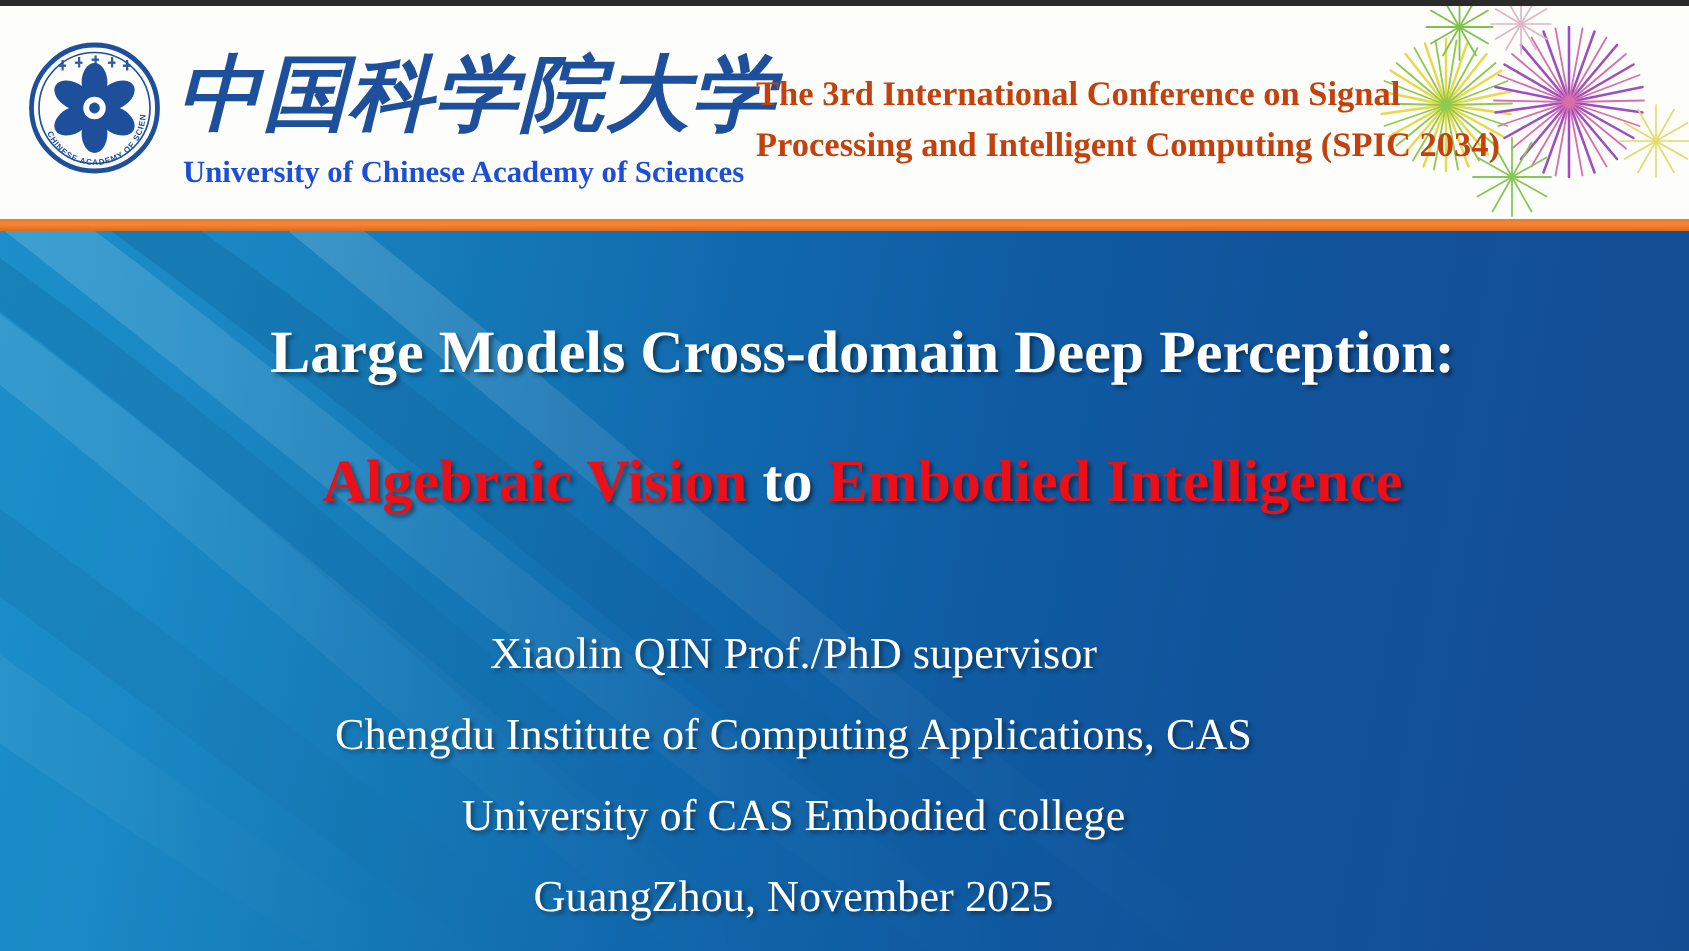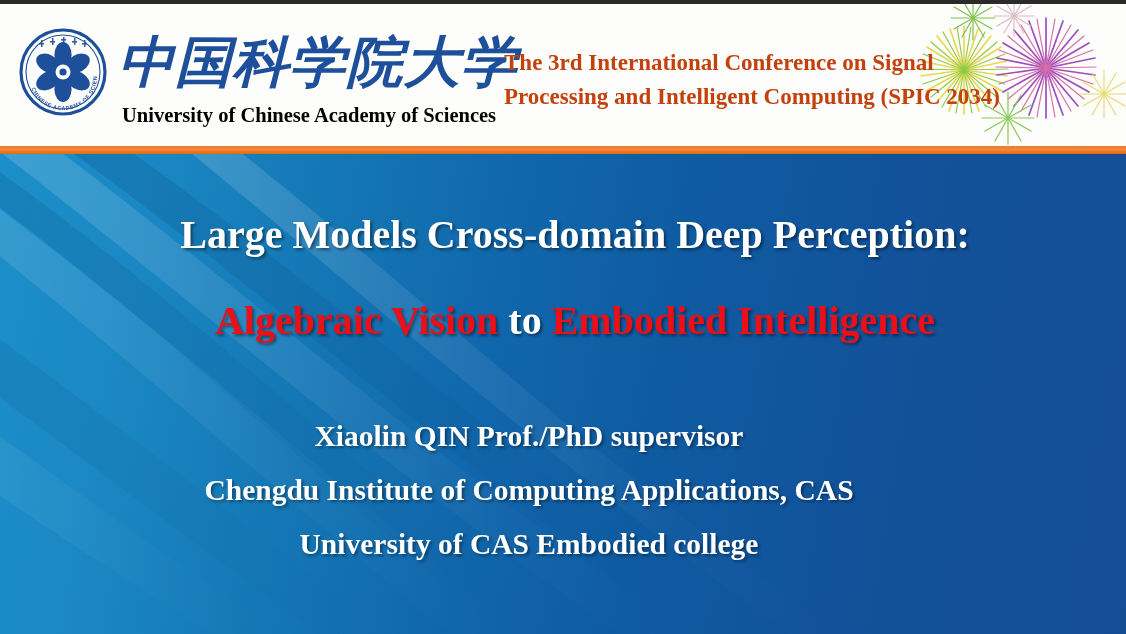--- a/index.html
+++ b/index.html
@@ -79,21 +79,21 @@
     font-style: italic;
     transform: scaleX(1.02);
     transform-origin: left center;
   }
 
   .en-wordmark {
     position: absolute;
     left: 122px;
     top: 99px;
     width: 380px;
-    color: #000000;
+    color: #1d4ed8;
     font-size: 20.5px;
     line-height: 24px;
     font-weight: 700;
     white-space: nowrap;
     font-family: "Liberation Serif", "DejaVu Serif", serif;
   }
 
   
   .conf-title {
     position: absolute;
@@ -182,21 +182,21 @@
     text-shadow: 2px 2px 3px rgba(0,0,0,0.45);
   }
   .seg-red  { color: #ec0f17; }
   .seg-white{ color: #ffffff; }
 
   .author-block {
     position: absolute;
     left: 0; top: 255px;
     width: 1034px;
     color: #ffffff;
-    font-weight: 700;
+    font-weight: 400;
     font-family: "Liberation Serif", "DejaVu Serif", serif;
     text-shadow: 2px 2px 3px rgba(0,0,0,0.40);
   }
   .author-line {
     display: block;
     font-size: 29.5px;
     line-height: 54px;
     white-space: nowrap;
   }
 </style>
@@ -449,16 +449,17 @@
       <div class="title-line1">Large Models Cross-domain Deep Perception:</div>
 
       <div class="title-line2">
         <span class="seg-red">Algebraic Vision</span><span class="seg-white"> </span><span class="seg-white">to</span><span class="seg-white"> </span><span class="seg-red">Embodied Intelligence</span>
       </div>
 
       <div class="author-block">
         <span class="author-line">Xiaolin QIN   Prof./PhD supervisor</span>
         <span class="author-line">Chengdu Institute of Computing Applications, CAS</span>
         <span class="author-line">University of CAS Embodied college</span>
+        <span class="author-line">GuangZhou, November 2025</span>
       </div>
     </div>
   </div>
 </div>
 
 </body></html>

